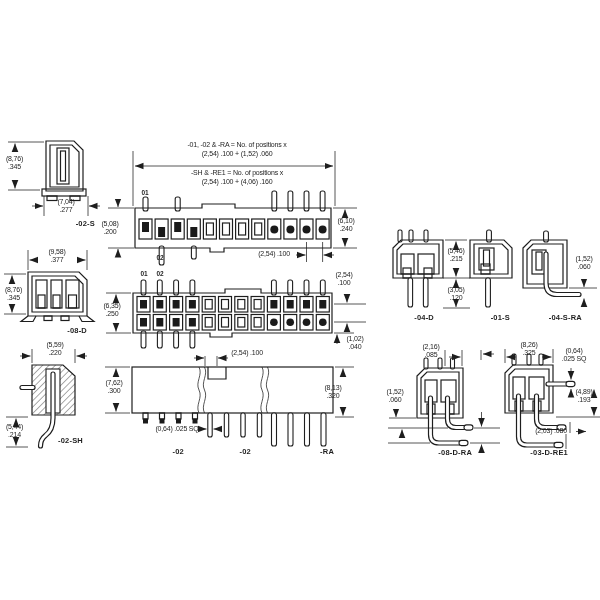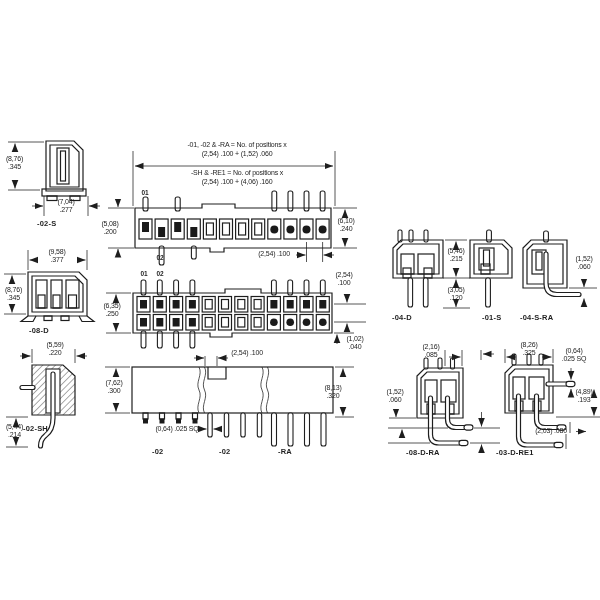--- a/index.html
+++ b/index.html
@@ -1,21 +1,21 @@
 <!DOCTYPE html>
 <html><head>
 <meta charset="utf-8">
 <style>
   html,body{margin:0;padding:0;background:#fff}
   #stage{position:relative;width:600px;height:600px;background:#fff;
          font-family:"Liberation Sans",sans-serif;color:#1e1e1e;overflow:hidden}
   #art{position:absolute;left:0;top:0}
   .t{position:absolute;font-size:7px;line-height:8px;text-align:center;
      letter-spacing:-0.2px;white-space:nowrap}
-  .lbl{position:absolute;font-size:7.5px;font-weight:bold;text-align:left;
+  .lbl{position:absolute;font-size:7.5px;font-weight:bold;text-align:right;
        letter-spacing:0.2px;white-space:nowrap}
   .pin{position:absolute;font-size:6.5px;font-weight:bold;text-align:center;white-space:nowrap}
   .o{fill:none;stroke:#1e1e1e;stroke-width:1.2}
   .d{fill:none;stroke:#1e1e1e;stroke-width:0.75}
   .pf{fill:#fff;stroke:#1e1e1e;stroke-width:1.1}
   .bk{fill:#1a1a1a;stroke:none}
   .tA{fill:none;stroke:#1e1e1e;stroke-width:5.2;stroke-linecap:round}
   .tB{fill:none;stroke:#fff;stroke-width:2.8;stroke-linecap:round}
 </style>
 </head>
@@ -390,21 +390,21 @@
 <div class="lbl" style="left:29px;top:326px;width:58px">-08-D</div>
 
 <div class="t" style="left:35px;top:341px;width:40px">
   <div>(5,59)</div>
   <div>.220</div>
 </div>
 <div class="t" style="left:1px;top:423px;width:27px">
   <div>(5,44)</div>
   <div>.214</div>
 </div>
-<div class="lbl" style="left:23px;top:424px;width:60px">-02-SH</div>
+<div class="lbl" style="left:23px;top:436px;width:60px">-02-SH</div>
 
 <div class="pin" style="left:138px;top:189px;width:14px">01</div>
 <div class="pin" style="left:153px;top:254px;width:14px">02</div>
 <div class="t" style="left:96px;top:220px;width:28px">
   <div>(5,08)</div>
   <div>.200</div>
 </div>
 <div class="t" style="left:332px;top:217px;width:28px">
   <div>(6,10)</div>
   <div>.240</div>
@@ -431,24 +431,24 @@
   <div>(7,62)</div>
   <div>.300</div>
 </div>
 <div class="t" style="left:318px;top:384px;width:30px">
   <div>(8,13)</div>
   <div>.320</div>
 </div>
 <div class="t" style="left:148px;top:425px;width:58px">(0,64) .025 SQ</div>
 <div class="lbl" style="left:152px;top:447px;width:32px">-02</div>
 <div class="lbl" style="left:219px;top:447px;width:32px">-02</div>
-<div class="lbl" style="left:278px;top:447px;width:32px">-RA</div>
+<div class="lbl" style="left:302px;top:447px;width:32px">-RA</div>
 
 <div class="lbl" style="left:392px;top:313px;width:42px">-04-D</div>
-<div class="lbl" style="left:482px;top:313px;width:48px">-01-S</div>
+<div class="lbl" style="left:462px;top:313px;width:48px">-01-S</div>
 <div class="t" style="left:441px;top:247px;width:30px">
   <div>(5,46)</div>
   <div>.215</div>
 </div>
 <div class="t" style="left:440px;top:286px;width:32px">
   <div>(3,05)</div>
   <div>.120</div>
 </div>
 <div class="lbl" style="left:520px;top:313px;width:62px">-04-S-RA</div>
 <div class="t" style="left:569px;top:255px;width:30px">

